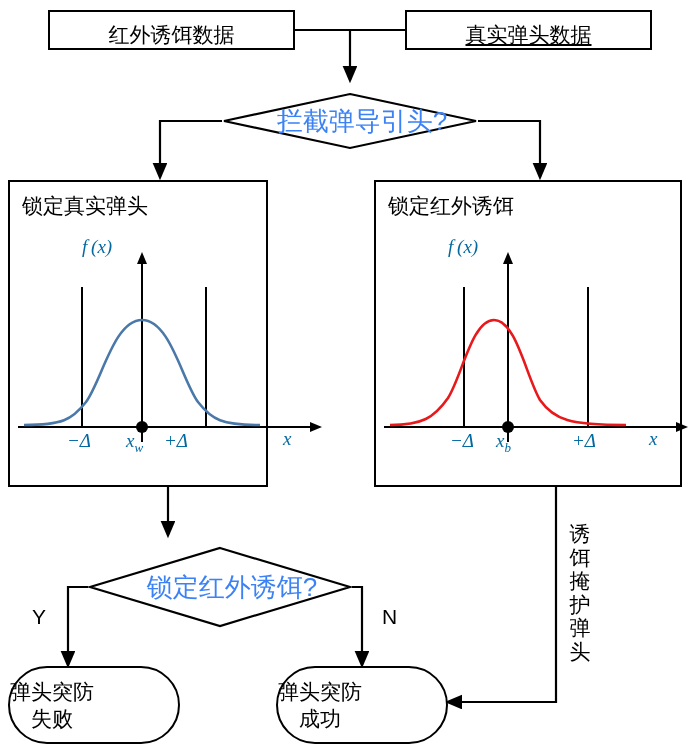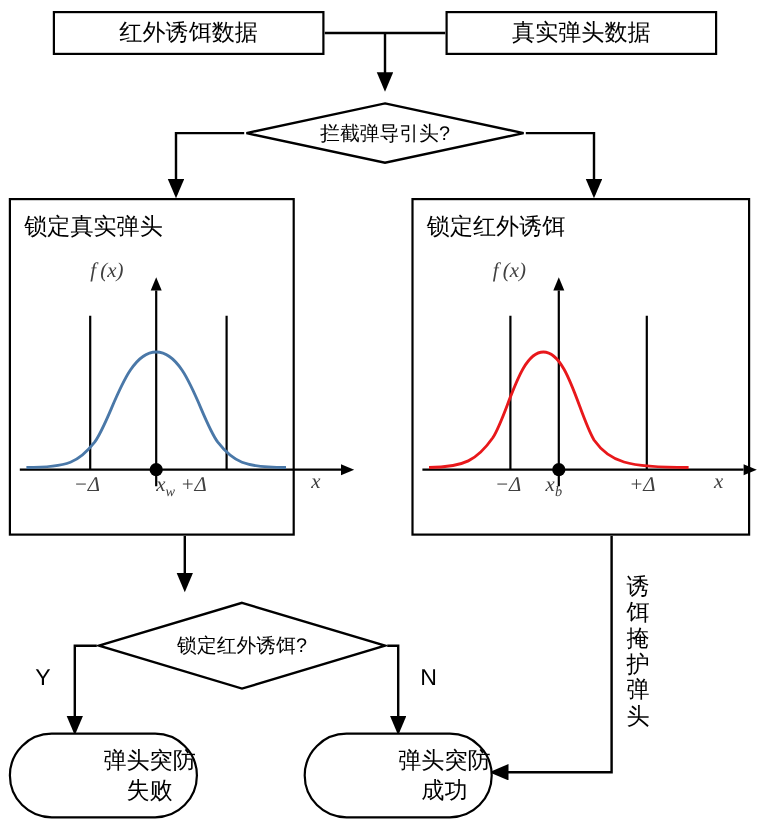--- a/index.html
+++ b/index.html
@@ -16,21 +16,21 @@
     height: 756px;
     background: #ffffff;
     overflow: hidden;
   }
   .box {
     position: absolute;
     border: 2px solid #000;
     background: #fff;
     box-sizing: border-box;
     display: flex;
-    align-items: center;
+    align-items: flex-end;
     justify-content: center;
     text-align: center;
     font-size: 21px;
     color: #000;
     line-height: 1.25;
   }
   .bigbox {
     position: absolute;
     border: 2px solid #000;
     background: #fff;
@@ -44,45 +44,45 @@
     color: #000;
   }
   .stadium {
     position: absolute;
     border: 2px solid #000;
     background: #fff;
     box-sizing: border-box;
     border-radius: 40px;
     display: flex;
     align-items: center;
-    justify-content: flex-end;
+    justify-content: flex-start;
     text-align: center;
     font-size: 21px;
     color: #000;
     line-height: 1.3;
   }
   .diamond-wrap {
     position: absolute;
   }
   .diamond-wrap svg {
     position: absolute;
     left: 0;
     top: 0;
   }
   .diamond-text {
     position: absolute;
-    left: 0;
+    left: 12px;
     top: 0;
     width: 100%;
     height: 100%;
     display: flex;
     align-items: center;
     justify-content: center;
-    font-size: 18px;
-    color: #000000;
+    font-size: 26px;
+    color: #3b82f6;
     pointer-events: none;
   }
   .edge-layer {
     position: absolute;
     left: 0;
     top: 0;
     width: 700px;
     height: 756px;
     pointer-events: none;
   }
@@ -99,21 +99,21 @@
     text-align: center;
     line-height: 1.12;
     white-space: pre-line;
   }
   .plot {
     position: absolute;
   }
   .axis-txt {
     position: absolute;
     font-size: 19px;
-    color: #404040;
+    color: #0369a1;
     font-family: "Liberation Serif", serif;
     font-style: italic;
   }
   .axis-txt .sub {
     font-size: 13px;
     font-style: italic;
     vertical-align: sub;
   }
 </style>
 </head>
@@ -143,21 +143,21 @@
       <path d="M352,587 L362,587 L362,665" marker-end="url(#arrow)"></path>
 
       <path d="M556,487 L556,702 L448,702" marker-end="url(#arrow)"></path>
     </g>
   </svg>
 
   <div class="box" style="left:48px; top:10px; width:247px; height:40px;">
     <span>红外诱饵数据</span>
   </div>
 
-  <div class="box" style="left:405px; top:10px; width:247px; height:40px;">
+  <div class="box" style="left:405px; top:10px; width:247px; height:40px;text-decoration:underline;">
     <span>真实弹头数据</span>
   </div>
 
   <div class="diamond-wrap" style="left:222px; top:92px; width:256px; height:58px;">
     <svg width="256" height="58" viewBox="0 0 256 58">
       <polygon points="128,2 254,29 128,56 2,29" fill="#fff" stroke="#000" stroke-width="2.2"></polygon>
     </svg>
     <div class="diamond-text">拦截弹导引头?</div>
   </div>
 
@@ -175,21 +175,21 @@
         <line x1="72" y1="185" x2="72" y2="45" stroke="#000" stroke-width="2"></line>
         <line x1="196" y1="185" x2="196" y2="45" stroke="#000" stroke-width="2"></line>
 
         <path d="M14,183 C 52,183 62,178 76,160 C 92,138 104,78 132,78 C 160,78 172,138 188,160 C 202,178 212,183 250,183" fill="none" stroke="#4a78a8" stroke-width="2.6"></path>
 
         <circle cx="132" cy="185" r="6" fill="#000"></circle>
       </svg>
       <div class="axis-txt" style="left:72px; top:-6px;">f<span style="font-style:italic;"> (x)</span></div>
       <div class="axis-txt" style="left:273px; top:186px;">x</div>
       <div class="axis-txt" style="left:57px; top:188px;">−Δ</div>
-      <div class="axis-txt" style="left:132px; top:188px;">x<span class="sub">w</span></div>
+      <div class="axis-txt" style="left:116px; top:188px;">x<span class="sub">w</span></div>
       <div class="axis-txt" style="left:154px; top:188px;">+Δ</div>
     </div>
   </div>
 
   <div class="bigbox" style="left:374px; top:180px; width:308px; height:307px;">
     <div class="bigbox-label">锁定红外诱饵</div>
     <div class="plot" style="left:0px; top:60px; width:320px; height:240px;">
       <svg width="320" height="240" viewBox="0 0 320 240">
         <line x1="8" y1="185" x2="300" y2="185" stroke="#000" stroke-width="2"></line>
         <polygon points="300,180 312,185 300,190" fill="#000"></polygon>

